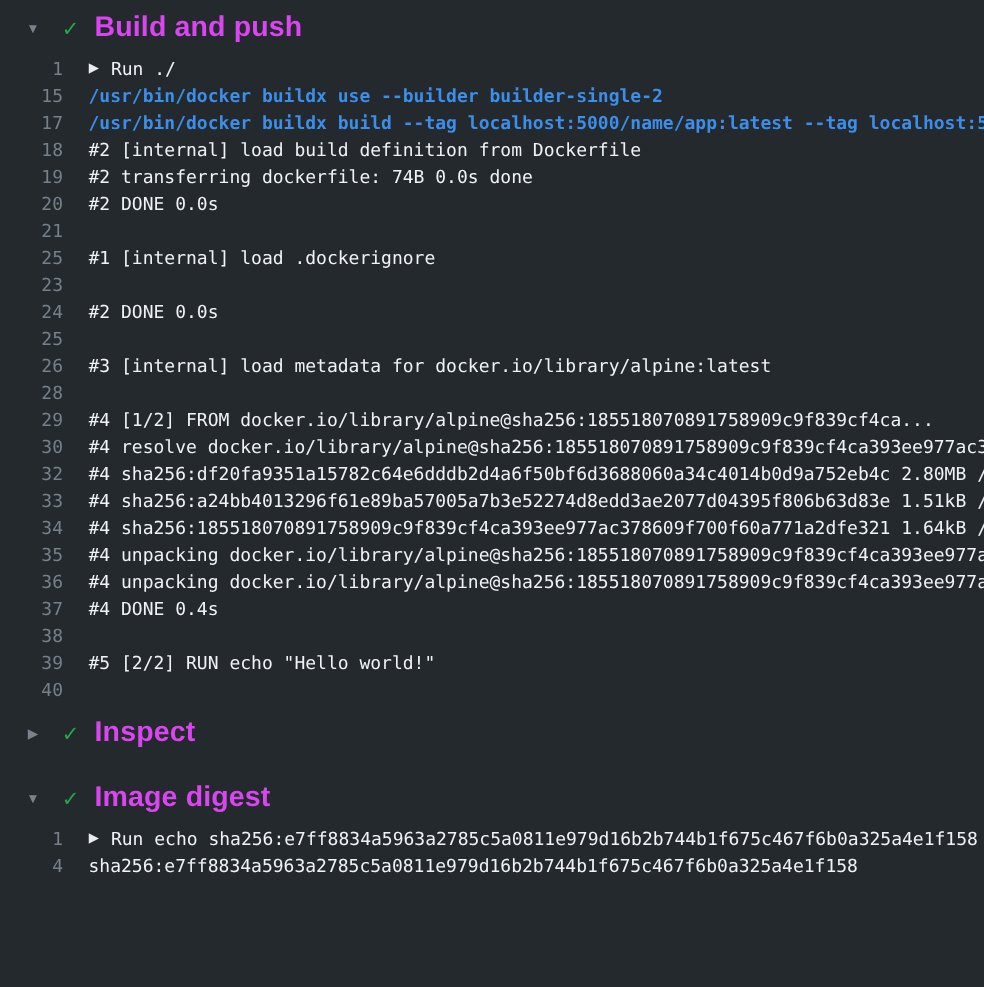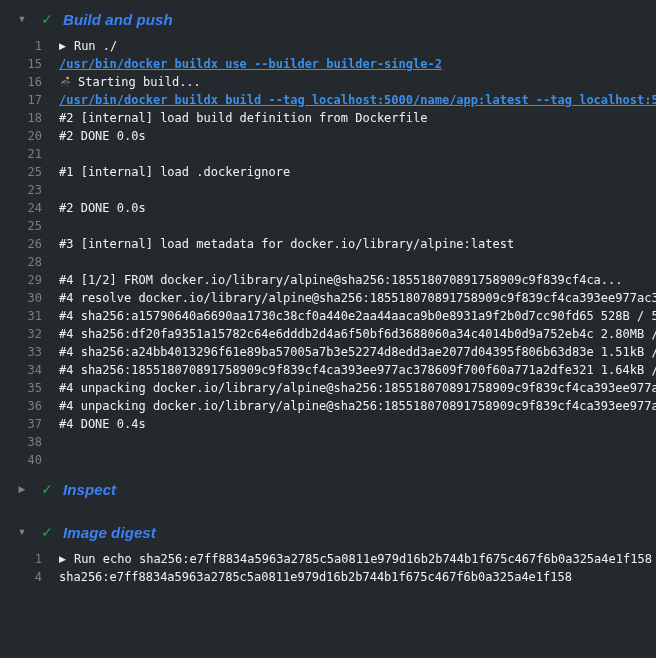--- a/index.html
+++ b/index.html
@@ -23,43 +23,42 @@
     width: 10px; margin-right: 13px;
     color: #7a828b; font-size: 9px; line-height: 1;
     flex: 0 0 auto; text-align: center;
   }
   .check {
     width: 14px; margin-right: 9px;
     color: #28a745; font-size: 14px; font-weight: bold; line-height: 1;
     flex: 0 0 auto; text-align: center;
   }
   .section-title {
-    color: #3b82f6; font-size: 15px; font-weight: bold;
+    color: #d946ef; font-size: 19px; font-weight: bold;
     letter-spacing: 0.1px;
-    font-style: italic;
   }
   .lines { margin-top: 7px; }
   .sec-inspect { margin-top: 9px; }
   .sec-image-digest { margin-top: 21px; }
   .line {
     display: flex; align-items: center;
     height: 18px; white-space: pre; overflow: hidden;
     font-family: "DejaVu Sans Mono", "Liberation Mono", monospace;
     font-size: 12px;
   }
   .gutter {
     flex: 0 0 42px; width: 42px; text-align: right;
     color: #76808a; cursor: pointer;
   }
   .content {
     margin-left: 17px; color: #f0f3f6;
     display: flex; align-items: center; white-space: pre;
     flex: 1 1 auto; overflow: hidden; min-width: 0;
   }
-  .line.cmd .content { color: #3b8eea; font-weight: bold; text-decoration: underline; }
+  .line.cmd .content { color: #3b8eea; font-weight: bold; }
   .run-arrow {
     color: #e9edf1; font-size: 9px; line-height: 1;
     margin-right: 8px; flex: 0 0 auto;
     font-family: "DejaVu Sans", sans-serif;
   }
   .emoji-icon { margin-right: 6px; flex: 0 0 auto; display: inline-flex; }
   .txt { white-space: pre; }
 </style>
 </head>
 <body>
@@ -73,36 +72,31 @@
     </div>
     <div class="lines">
         <div class="line">
     <span class="gutter">1</span>
     <span class="content"><span class="run-arrow">▶</span><span class="txt">Run ./</span></span>
   </div>
         <div class="line cmd">
     <span class="gutter">15</span>
     <span class="content"><span class="txt">/usr/bin/docker buildx use --builder builder-single-2</span></span>
   </div>
-        <div class="line">
-    <span class="gutter">16</span>
-    <span class="content"><span class="emoji-icon"><svg width="13" height="13" viewBox="0 0 16 16">
-                <circle cx="10.6" cy="2.6" r="1.7" fill="#dfa068"></circle>
-                <path d="M5.2 6.2 L9.4 4.6 L11 6.4 L9.8 9.2 L11.6 11.2 L10.8 14 L9.4 13.4 L10 11.6 L8 9.8 L6.2 11.4 L3.4 13.6 L2.8 12.6 L5.8 10.2 L6.8 7.6 Z" fill="#2d4a63"></path>
-                <path d="M9 5 L5 6.4 L2.6 8.6 L3.4 9.5 L5.8 7.6 Z" fill="#f2a03d"></path>
-                <path d="M11 6.4 L13.4 7.6 L12.9 8.6 L10.4 7.6 Z" fill="#dfa068"></path>
-              </svg></span><span class="txt">Starting build...</span></span>
-  </div>
         <div class="line cmd">
     <span class="gutter">17</span>
     <span class="content"><span class="txt">/usr/bin/docker buildx build --tag localhost:5000/name/app:latest --tag localhost:50</span></span>
   </div>
         <div class="line">
     <span class="gutter">18</span>
     <span class="content"><span class="txt">#2 [internal] load build definition from Dockerfile</span></span>
+  </div>
+        <div class="line">
+    <span class="gutter">19</span>
+    <span class="content"><span class="txt">#2 transferring dockerfile: 74B 0.0s done</span></span>
   </div>
         <div class="line">
     <span class="gutter">20</span>
     <span class="content"><span class="txt">#2 DONE 0.0s</span></span>
   </div>
         <div class="line">
     <span class="gutter">21</span>
     <span class="content"><span class="txt"></span></span>
   </div>
         <div class="line">
@@ -130,24 +124,20 @@
   </div>
         <div class="line">
     <span class="gutter">29</span>
     <span class="content"><span class="txt">#4 [1/2] FROM docker.io/library/alpine@sha256:185518070891758909c9f839cf4ca...</span></span>
   </div>
         <div class="line">
     <span class="gutter">30</span>
     <span class="content"><span class="txt">#4 resolve docker.io/library/alpine@sha256:185518070891758909c9f839cf4ca393ee977ac3</span></span>
   </div>
         <div class="line">
-    <span class="gutter">31</span>
-    <span class="content"><span class="txt">#4 sha256:a15790640a6690aa1730c38cf0a440e2aa44aaca9b0e8931a9f2b0d7cc90fd65 528B / 5</span></span>
-  </div>
-        <div class="line">
     <span class="gutter">32</span>
     <span class="content"><span class="txt">#4 sha256:df20fa9351a15782c64e6dddb2d4a6f50bf6d3688060a34c4014b0d9a752eb4c 2.80MB /</span></span>
   </div>
         <div class="line">
     <span class="gutter">33</span>
     <span class="content"><span class="txt">#4 sha256:a24bb4013296f61e89ba57005a7b3e52274d8edd3ae2077d04395f806b63d83e 1.51kB /</span></span>
   </div>
         <div class="line">
     <span class="gutter">34</span>
     <span class="content"><span class="txt">#4 sha256:185518070891758909c9f839cf4ca393ee977ac378609f700f60a771a2dfe321 1.64kB /</span></span>
@@ -160,20 +150,24 @@
     <span class="gutter">36</span>
     <span class="content"><span class="txt">#4 unpacking docker.io/library/alpine@sha256:185518070891758909c9f839cf4ca393ee977a</span></span>
   </div>
         <div class="line">
     <span class="gutter">37</span>
     <span class="content"><span class="txt">#4 DONE 0.4s</span></span>
   </div>
         <div class="line">
     <span class="gutter">38</span>
     <span class="content"><span class="txt"></span></span>
+  </div>
+        <div class="line">
+    <span class="gutter">39</span>
+    <span class="content"><span class="txt">#5 [2/2] RUN echo "Hello world!"</span></span>
   </div>
         <div class="line">
     <span class="gutter">40</span>
   </div>
       </div>
   </div>
     <div class="section sec-inspect">
     <div class="section-header">
       <span class="chevron">▶</span>
       <span class="check">✓</span>

